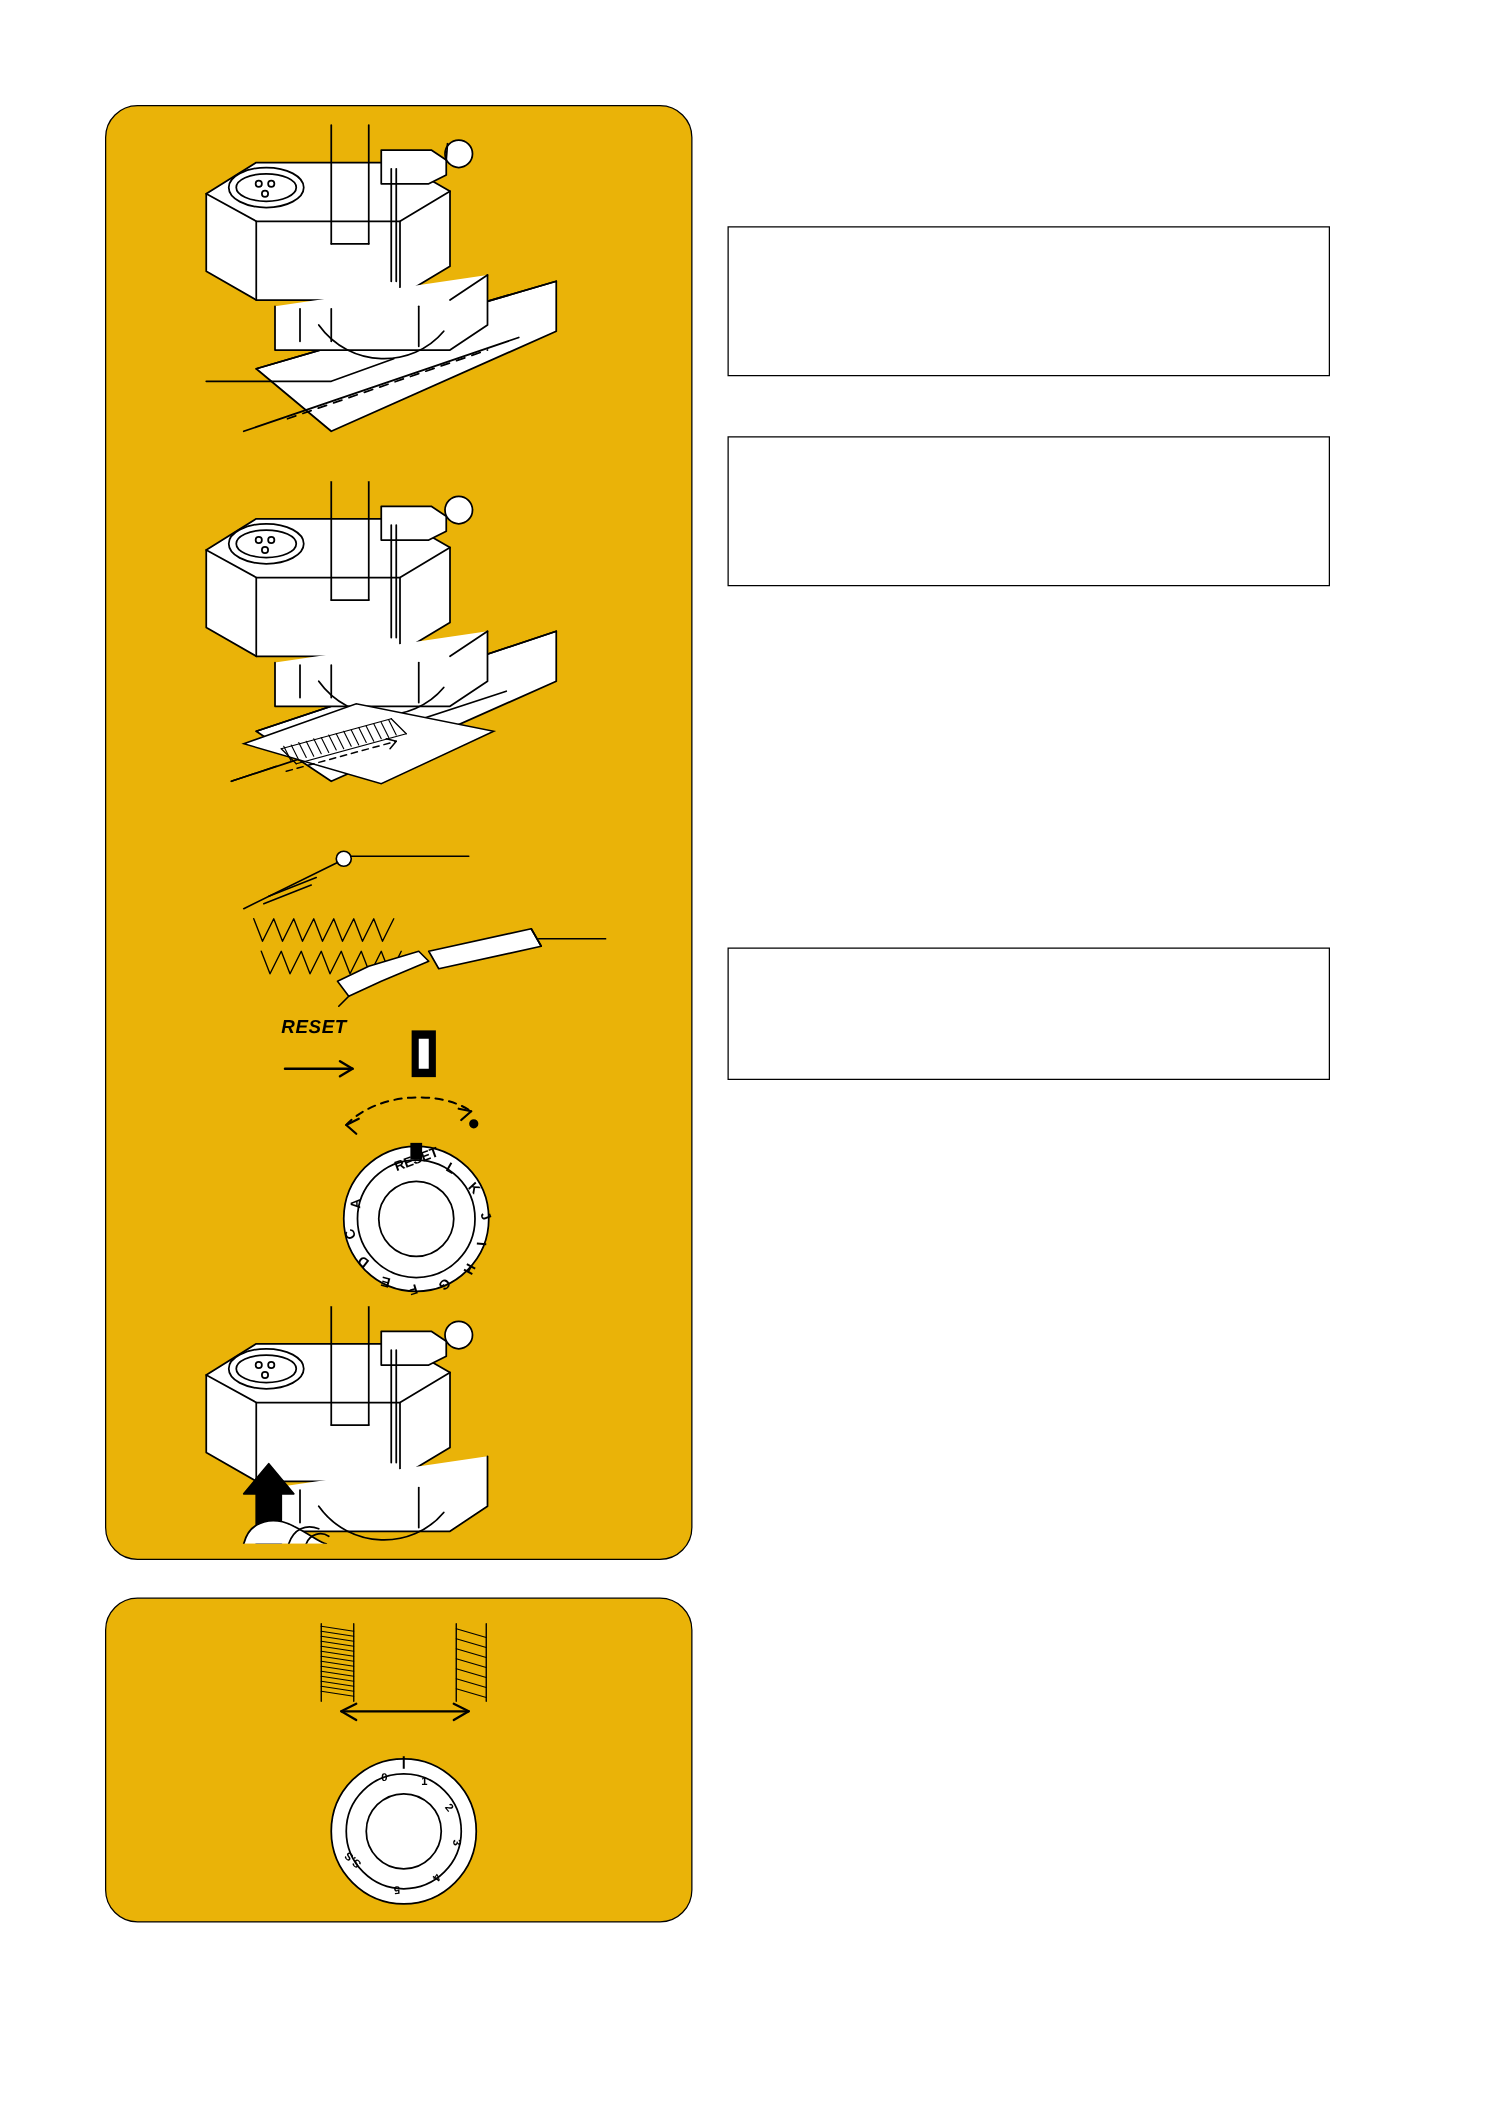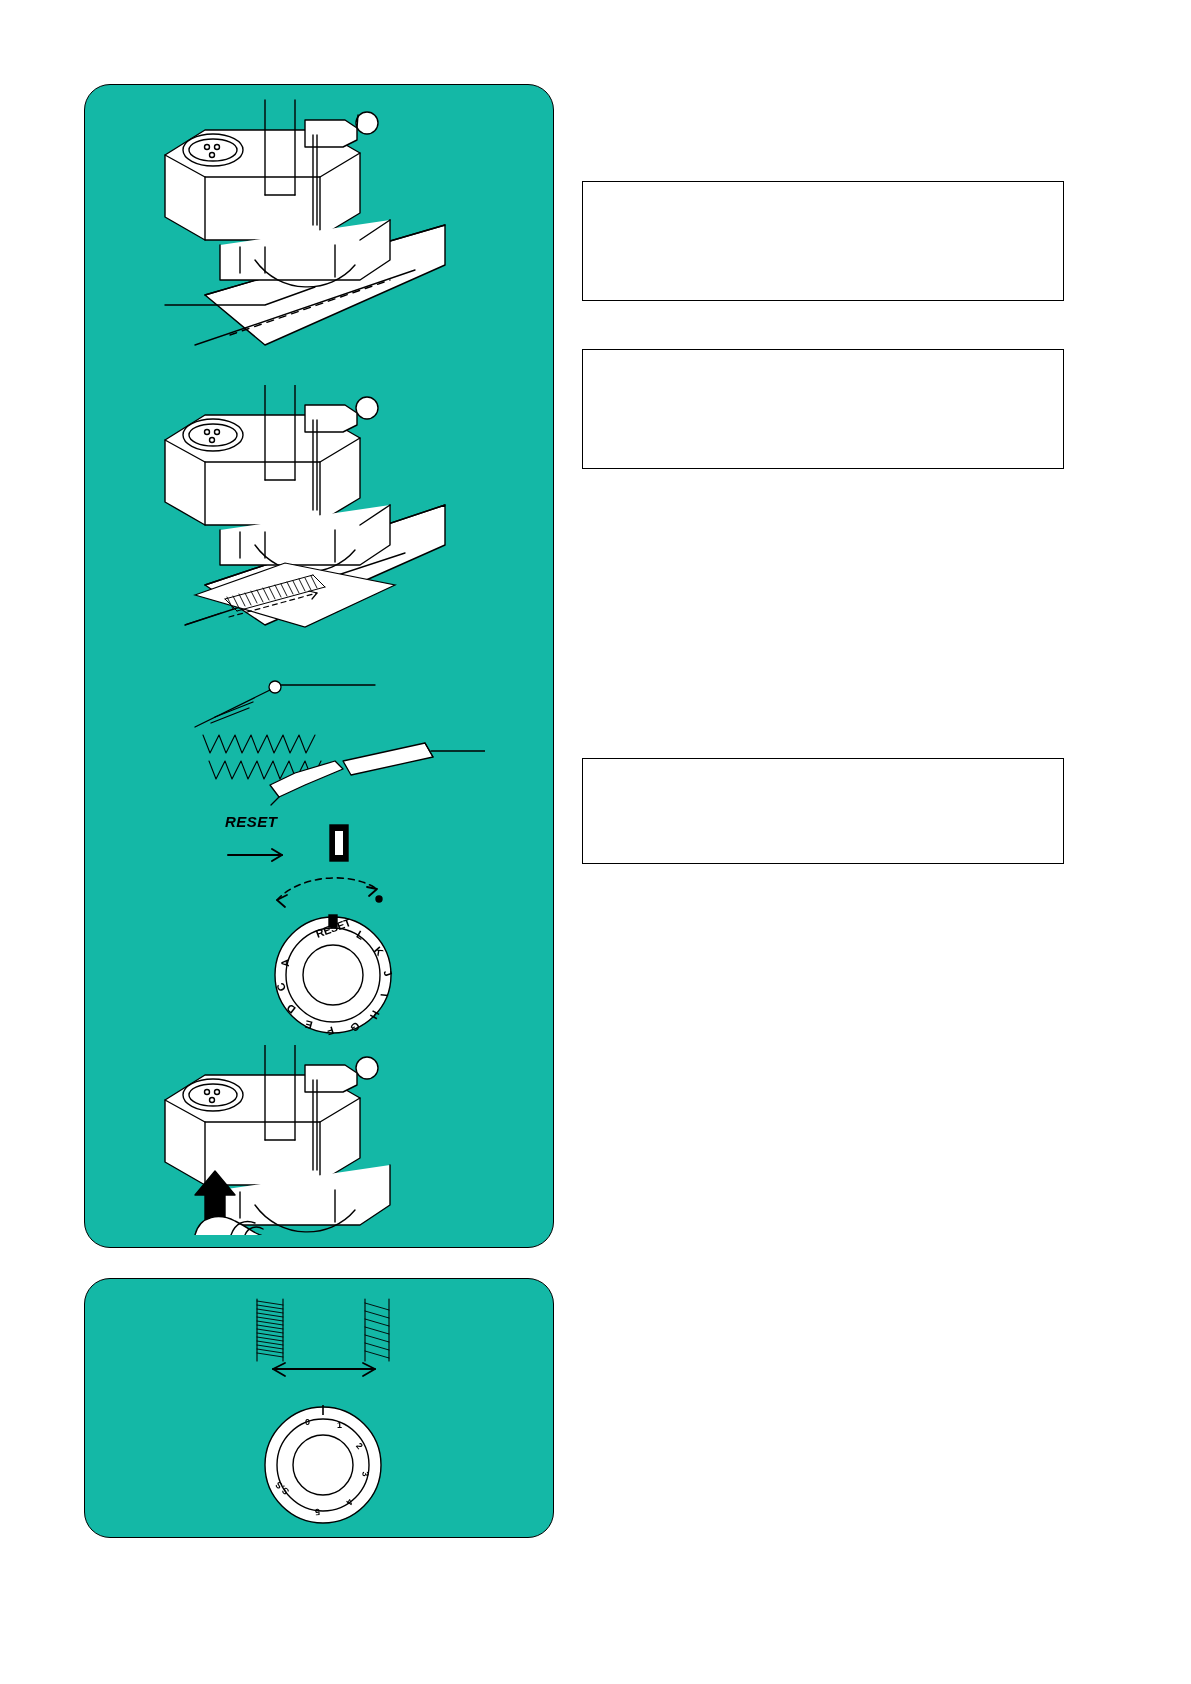--- a/index.html
+++ b/index.html
@@ -14,21 +14,21 @@
     font-family: "Liberation Sans", sans-serif;
     color: #000;
     overflow: hidden;
   }
 
   
   .panel {
     position: absolute;
     border: 1.5px solid #000;
     border-radius: 26px;
-    background: #14b8a6;
+    background: #eab308;
     box-sizing: border-box;
   }
   #panel-main {
     left: 84px;
     top: 84px;
     width: 470px;
     height: 1164px;
   }
   #panel-lower {
     left: 84px;

